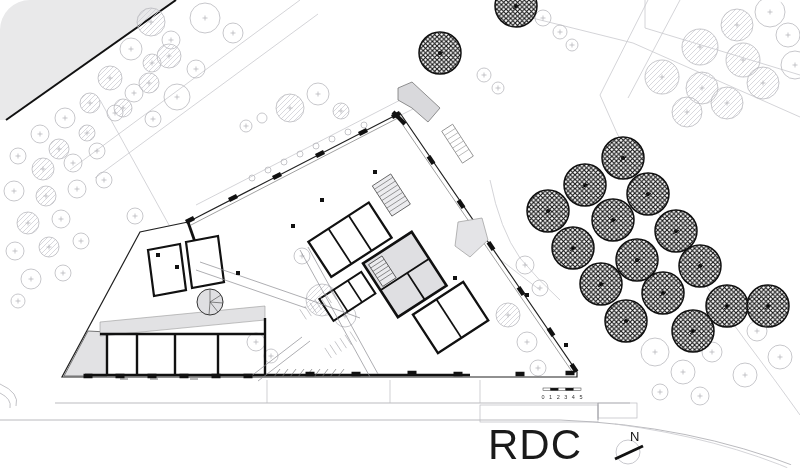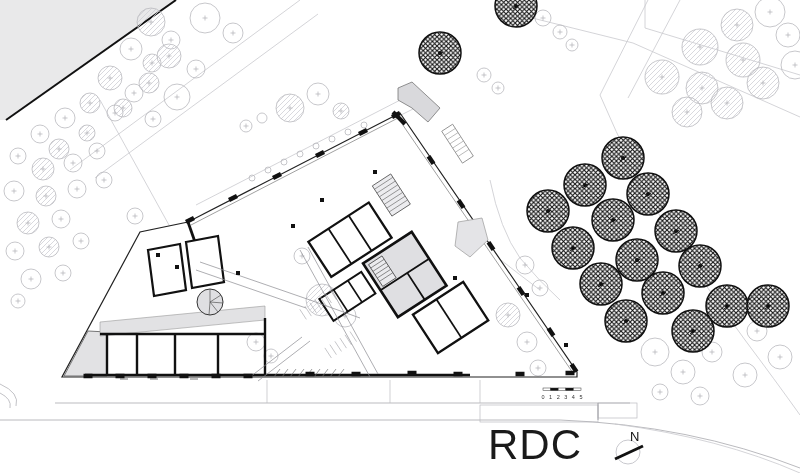--- a/index.html
+++ b/index.html
@@ -1,17 +1,17 @@
 <!DOCTYPE html>
 <html><head>
 <meta charset="utf-8">
 <style>
   html,body{margin:0;padding:0;background:#fff;}
   #stage{position:relative;width:800px;height:473px;overflow:hidden;background:#fff;
-         font-family:"Liberation Sans",sans-serif;}
+         font-family:"Liberation Sans",sans-serif;border-radius:30px;}
   svg{display:block;}
   text{font-family:"Liberation Sans",sans-serif;}
   .title-text{font-size:42px;letter-spacing:1px;fill:#1a1a1a;}
   .north-text{font-size:13px;fill:#111;}
   .scale-num{font-size:5.5px;fill:#333;}
 </style>
 </head>
 <body>
 
 <div id="stage">

